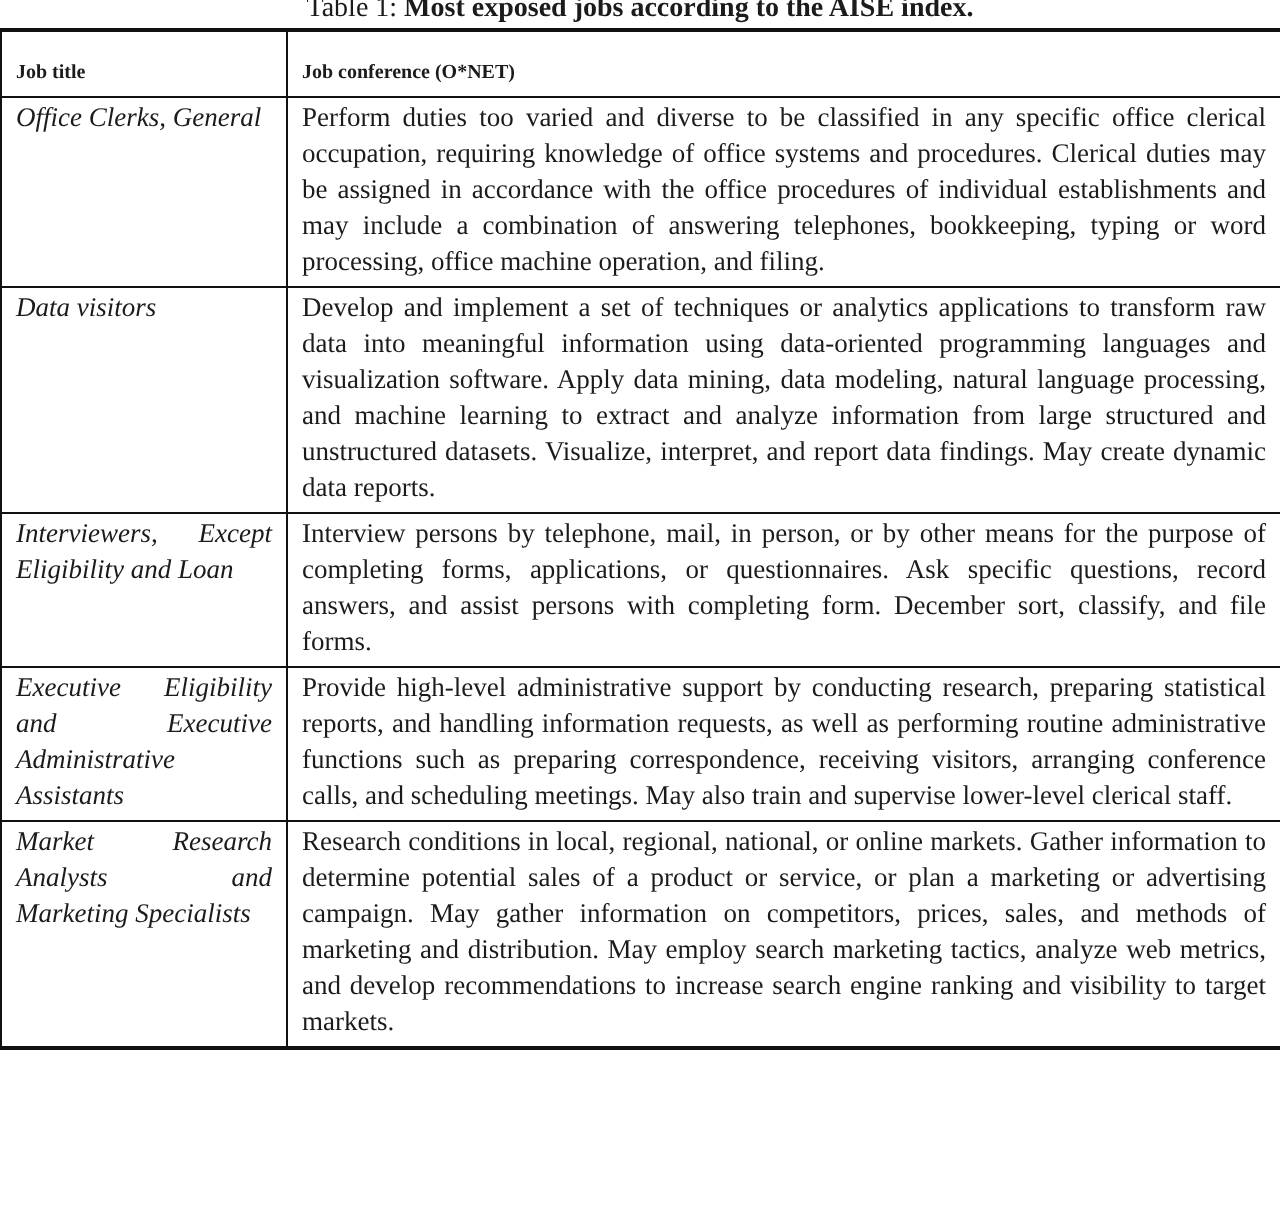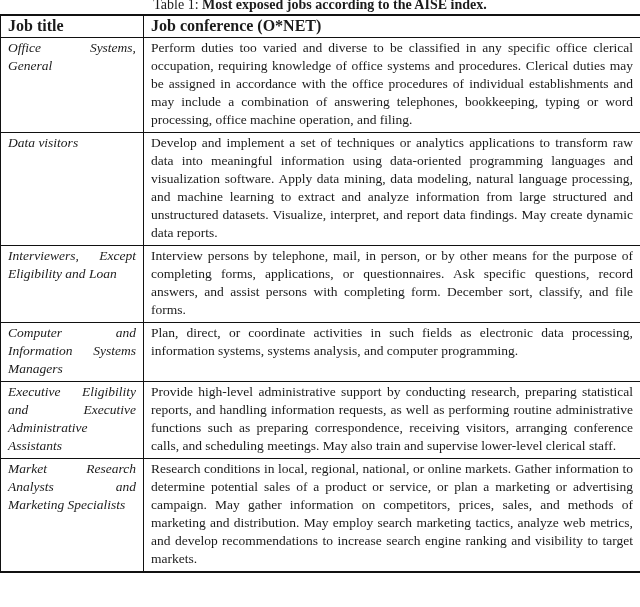--- a/index.html
+++ b/index.html
@@ -44,22 +44,22 @@
     border: 1px solid #111;
     vertical-align: top;
     font-size: 13.5px;
     line-height: 18px;
     padding: 1px 7px 3px 7px;
     box-sizing: border-box;
   }
   th {
     text-align: left;
     font-weight: bold;
-    font-size: 16px;
-    padding-top: 1px;
+    font-size: 10px;
+    padding-top: 12px;
     padding-bottom: 2px;
   }
   td.job-title {
     font-style: italic;
     text-align: justify;
   }
   td.job-desc {
     text-align: justify;
     hyphens: auto;
   }
@@ -79,38 +79,34 @@
     <col class="c-desc">
   </colgroup>
   <thead>
     <tr>
       <th>Job title</th>
       <th>Job conference (O*NET)</th>
     </tr>
   </thead>
   <tbody>
   <tr>
-    <td class="job-title">Office Systems, General</td>
+    <td class="job-title">Office Clerks, General</td>
     <td class="job-desc">Perform duties too varied and diverse to be classified in any specific office clerical occupation, requiring knowledge of office systems and procedures. Clerical duties may be assigned in accordance with the office procedures of individual establishments and may include a combination of answering telephones, bookkeeping, typing or word processing, office machine operation, and filing.</td>
   </tr>
 
   <tr>
     <td class="job-title">Data visitors</td>
     <td class="job-desc">Develop and implement a set of techniques or analytics applications to transform raw data into meaningful information using data-oriented programming languages and visualization software. Apply data mining, data modeling, natural language processing, and machine learning to extract and analyze information from large structured and unstructured datasets. Visualize, interpret, and report data findings. May create dynamic data reports.</td>
   </tr>
 
   <tr>
     <td class="job-title">Interviewers, Except Eligibility and Loan</td>
     <td class="job-desc">Interview persons by telephone, mail, in person, or by other means for the purpose of completing forms, applications, or questionnaires. Ask specific questions, record answers, and assist persons with completing form. December sort, classify, and file forms.</td>
   </tr>
 
-  <tr>
-    <td class="job-title">Computer and Information Systems Managers</td>
-    <td class="job-desc">Plan, direct, or coordinate activities in such fields as electronic data processing, information systems, systems analysis, and computer programming.</td>
-  </tr>
 
   <tr>
     <td class="job-title">Executive Eligibility and Executive Administrative Assistants</td>
     <td class="job-desc">Provide high-level administrative support by conducting research, preparing statistical reports, and handling information requests, as well as performing routine administrative functions such as preparing correspondence, receiving visitors, arranging conference calls, and scheduling meetings. May also train and supervise lower-level clerical staff.</td>
   </tr>
 
   <tr>
     <td class="job-title">Market Research Analysts and Marketing Specialists</td>
     <td class="job-desc">Research conditions in local, regional, national, or online markets. Gather information to determine potential sales of a product or service, or plan a marketing or advertising campaign. May gather information on competitors, prices, sales, and methods of marketing and distribution. May employ search marketing tactics, analyze web metrics, and develop recommendations to increase search engine ranking and visibility to target markets.</td>
   </tr>

